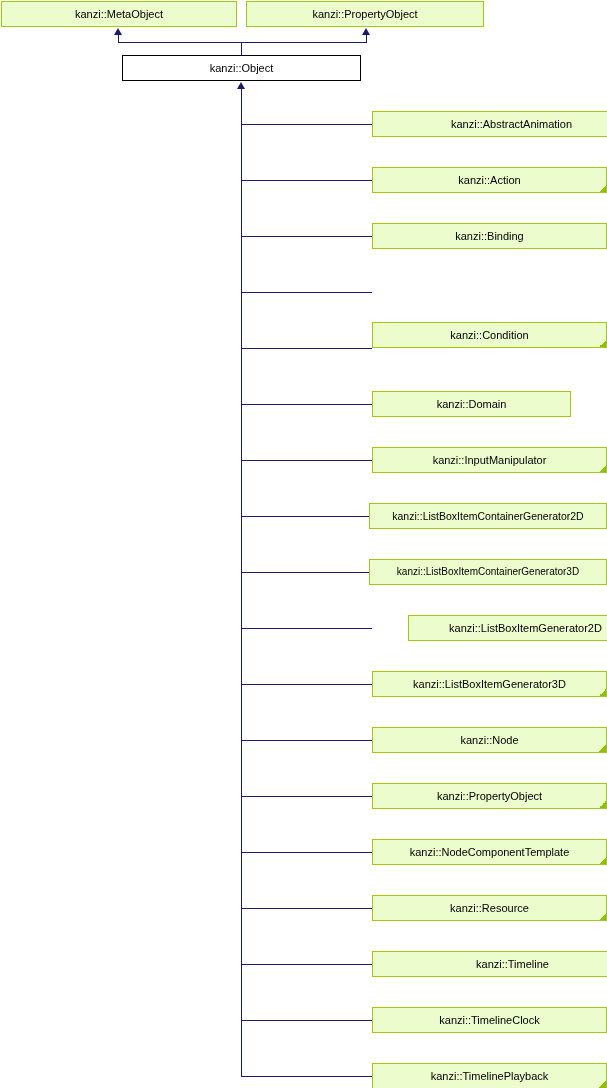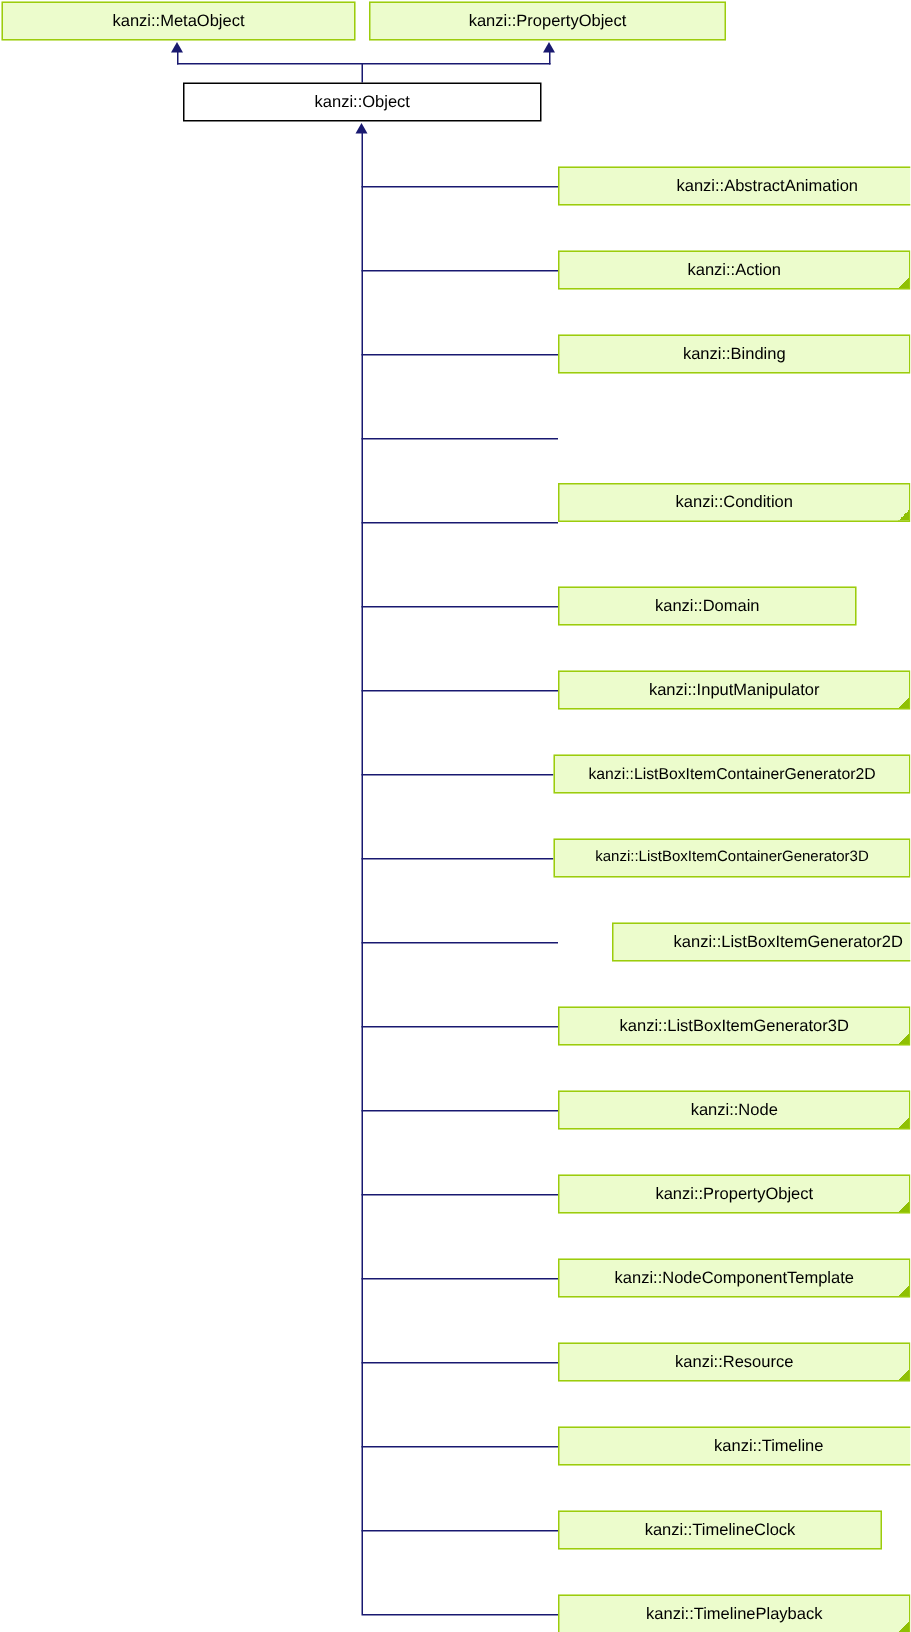--- a/index.html
+++ b/index.html
@@ -171,21 +171,21 @@
   </div>
 
   <div class="node folded" style="left:372px; top:895px; width:235px;">
     <span class="label">kanzi::Resource</span>
   </div>
 
   <div class="node folded" style="left:372px; top:951px; width:281px;">
     <span class="label">kanzi::Timeline</span>
   </div>
 
-  <div class="node" style="left:372px; top:1007px; width:216px;">
+  <div class="node" style="left:372px; top:1007px; width:235px;">
     <span class="label">kanzi::TimelineClock</span>
   </div>
 
   <div class="node folded" style="left:372px; top:1063px; width:235px;">
     <span class="label">kanzi::TimelinePlayback</span>
   </div>
 
 </div>
 
 </body></html>

